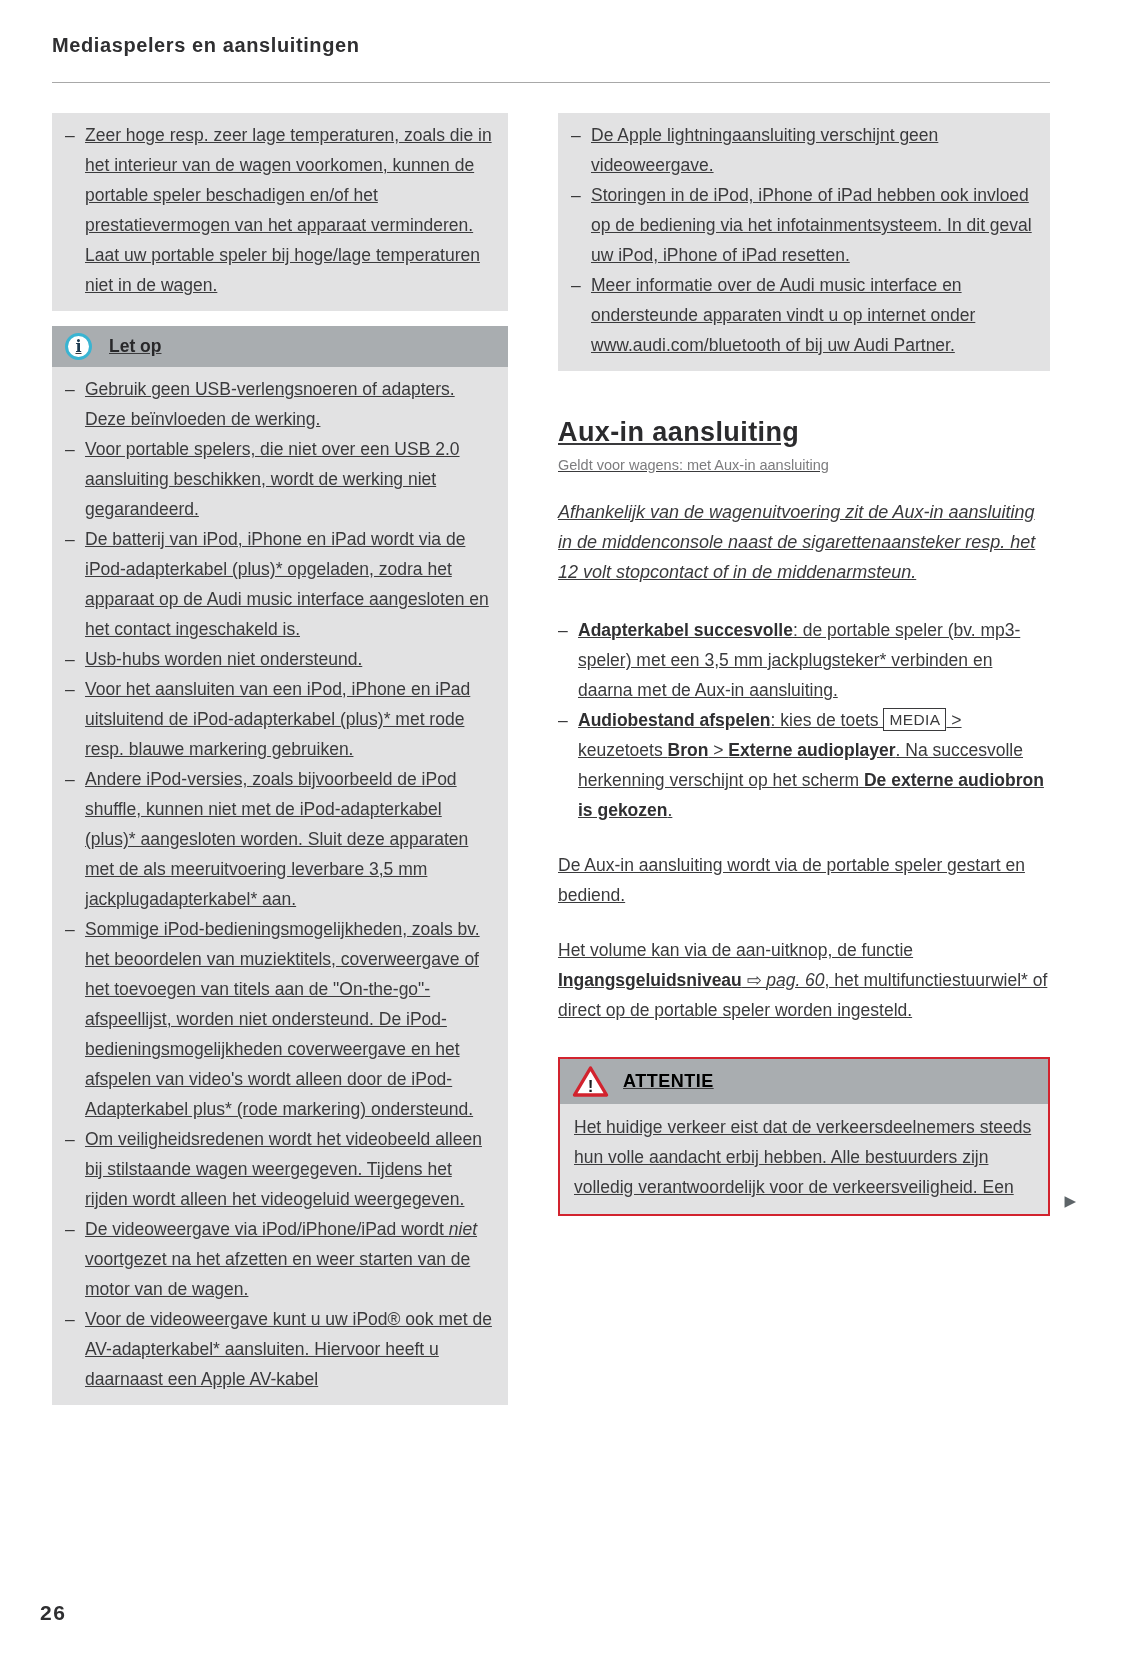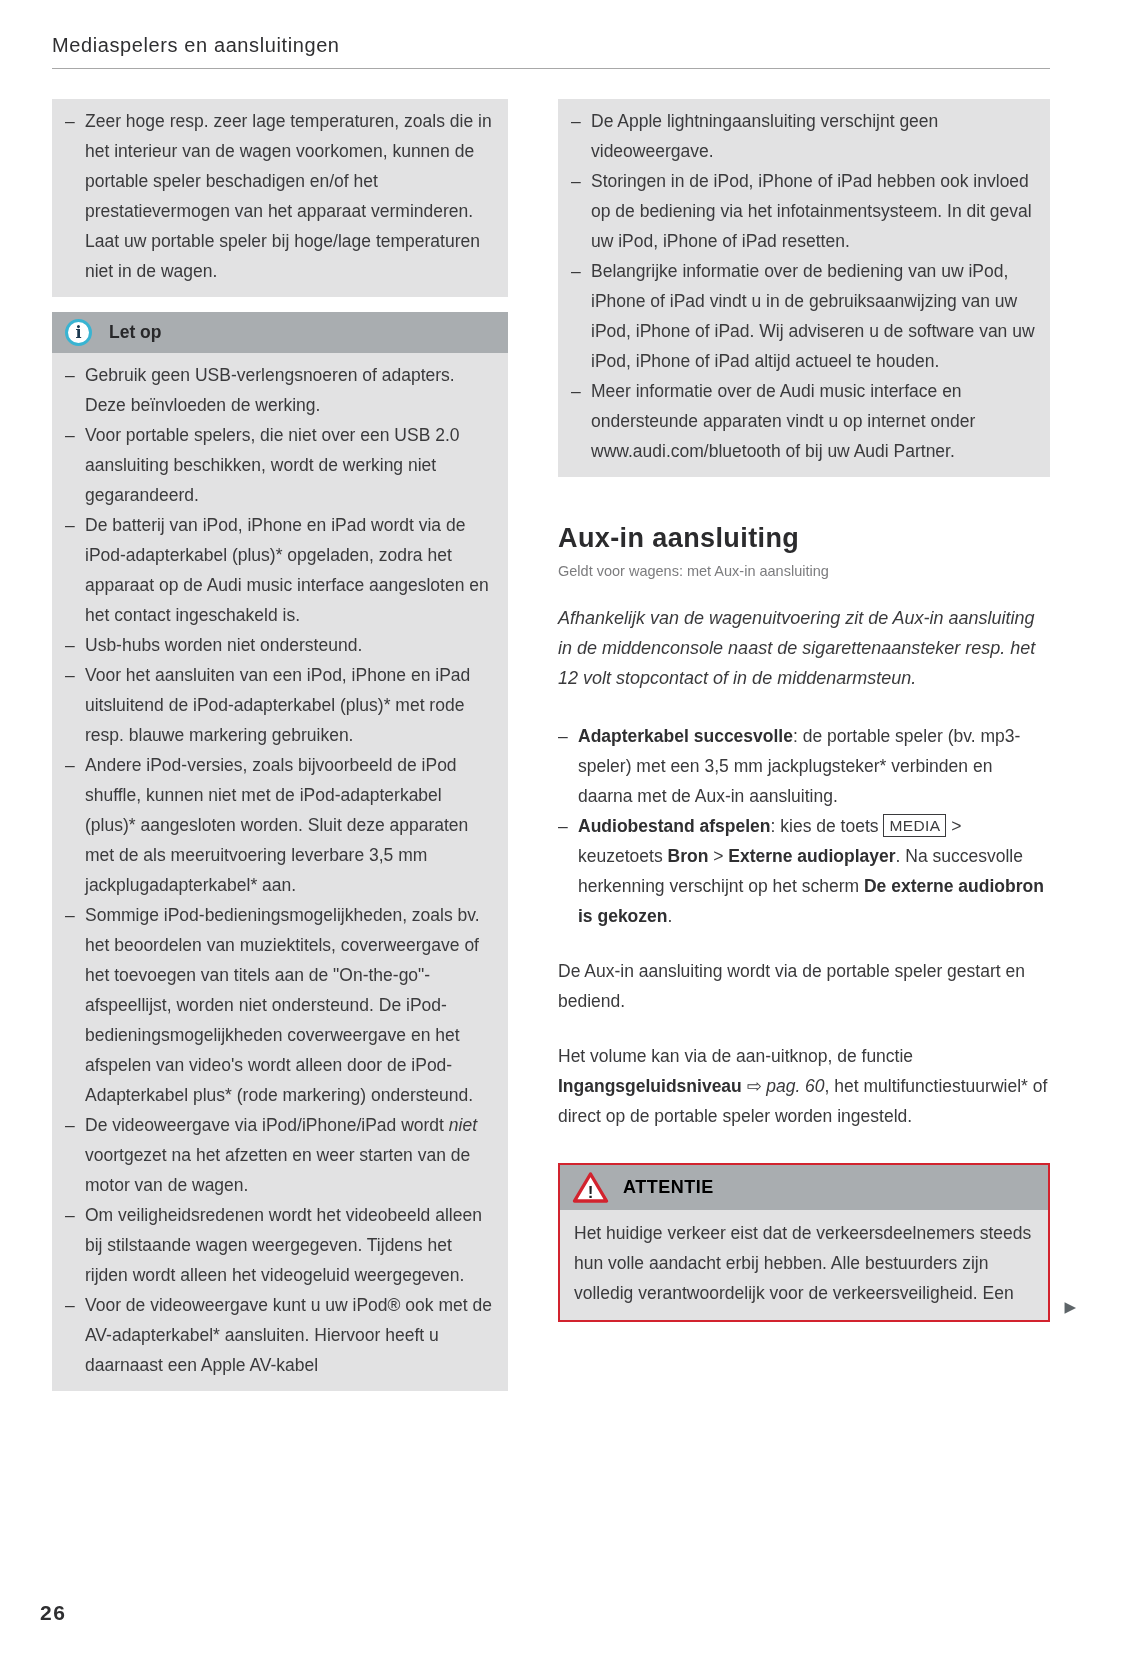--- a/index.html
+++ b/index.html
@@ -3,24 +3,24 @@
 <meta charset="utf-8">
 <style>
   html,body { margin:0; padding:0; background:#ffffff; }
   .page {
     position:relative; width:1141px; height:1653px; overflow:hidden;
     background:#ffffff; color:#3a3a3c;
     font-family:"Liberation Sans","DejaVu Sans",sans-serif;
   }
   .content { position:absolute; left:52px; top:34px; width:998px; }
   .h-title {
-    font-size:20px; font-weight:normal; color:#2f2f31; letter-spacing:0.6px;
-    padding-bottom:11px; border-bottom:1px solid #a8a8a8;
+    font-size:20px; font-weight:bold; color:#2f2f31; letter-spacing:0.6px;
+    padding-bottom:25px; border-bottom:1px solid #a8a8a8;
   }
-  .cols { display:flex; gap:50px; margin-top:30px; }
+  .cols { display:flex; gap:50px; margin-top:30px;text-decoration:underline; }
   .col-left  { width:456px; flex:0 0 456px; }
   .col-right { width:492px; flex:0 0 492px; }
 
   .graybox {
     background:#e2e2e3; padding:7px 14px 11px 13px;
     font-size:17.5px; line-height:30px;
   }
   .li { position:relative; padding-left:20px; }
   .li::before { content:"–"; position:absolute; left:0; top:0; }
   .cont { padding-left:20px; }
@@ -88,34 +88,33 @@
             <span class="note-title">Let op</span>
           </div>
           <div class="graybox">
             <div class="li">Gebruik geen USB-verlengsnoeren of adapters. Deze beïnvloeden de werking.</div>
             <div class="li">Voor portable spelers, die niet over een USB 2.0 aansluiting beschikken, wordt de werking niet gegarandeerd.</div>
             <div class="li">De batterij van iPod, iPhone en iPad wordt via de iPod-adapterkabel (plus)* opgeladen, zodra het apparaat op de Audi music interface aangesloten en het contact ingeschakeld is.</div>
             <div class="li">Usb-hubs worden niet ondersteund.</div>
             <div class="li">Voor het aansluiten van een iPod, iPhone en iPad uitsluitend de iPod-adapterkabel (plus)* met rode resp. blauwe markering gebruiken.</div>
             <div class="li">Andere iPod-versies, zoals bijvoorbeeld de iPod shuffle, kunnen niet met de iPod-adapterkabel (plus)* aangesloten worden. Sluit deze apparaten met de als meeruitvoering leverbare 3,5 mm jackplugadapterkabel* aan.</div>
             <div class="li">Sommige iPod-bedieningsmogelijkheden, zoals bv. het beoordelen van muziektitels, coverweergave of het toevoegen van titels aan de "On-the-go"-afspeellijst, worden niet ondersteund. De iPod-bedieningsmogelijkheden coverweergave en het afspelen van video's wordt alleen door de iPod-Adapterkabel plus* (rode markering) ondersteund.</div>
+            <div class="li">Om veiligheidsredenen wordt het videobeeld alleen bij stilstaande wagen weergegeven. Tijdens het rijden wordt alleen het videogeluid weergegeven.</div>
             <div class="li"><span>De videoweergave via iPod/iPhone/iPad wordt </span><i>niet</i><span> voortgezet na het afzetten en weer starten van de motor van de wagen.</span></div>
-            <div class="li">Om veiligheidsredenen wordt het videobeeld alleen bij stilstaande wagen weergegeven. Tijdens het rijden wordt alleen het videogeluid weergegeven.</div>
             <div class="li">Voor de videoweergave kunt u uw iPod® ook met de AV-adapterkabel* aansluiten. Hiervoor heeft u daarnaast een Apple AV-kabel</div>
           </div>
         </div>
 
       </div>
 
       <div class="col-right">
 
         <div class="graybox">
           <div class="li">De Apple lightningaansluiting verschijnt geen videoweergave.</div>
           <div class="li">Storingen in de iPod, iPhone of iPad hebben ook invloed op de bediening via het infotainmentsysteem. In dit geval uw iPod, iPhone of iPad resetten.</div>
-          <div class="li">Belangrijke informatie over de bediening van uw iPod, iPhone of iPad vindt u in de gebruiksaanwijzing van uw iPod, iPhone of iPad. Wij adviseren u de software van uw iPod, iPhone of iPad altijd actueel te houden.</div>
           <div class="li">Meer informatie over de Audi music interface en ondersteunde apparaten vindt u op internet onder www.audi.com/bluetooth of bij uw Audi Partner.</div>
         </div>
 
         <div class="aux-h1">Aux-in aansluiting</div>
         <div class="applies">Geldt voor wagens: met Aux-in aansluiting</div>
         <div class="intro">Afhankelijk van de wagenuitvoering zit de Aux-in aansluiting in de middenconsole naast de sigarettenaansteker resp. het 12 volt stopcontact of in de middenarmsteun.</div>
 
         <div class="rbullets">
           <div class="li"><b>Adapterkabel succesvolle</b><span>: de portable speler (bv. mp3-speler) met een 3,5 mm jackplugsteker* verbinden en daarna met de Aux-in aansluiting.</span></div>
           <div class="li"><b>Audiobestand afspelen</b><span>: kies de toets </span><span class="keycap">MEDIA</span><span> &gt; keuzetoets </span><b>Bron</b><span> &gt; </span><b>Externe audioplayer</b><span>. Na succesvolle herkenning verschijnt op het scherm </span><b>De externe audiobron is gekozen</b><span>.</span></div>

